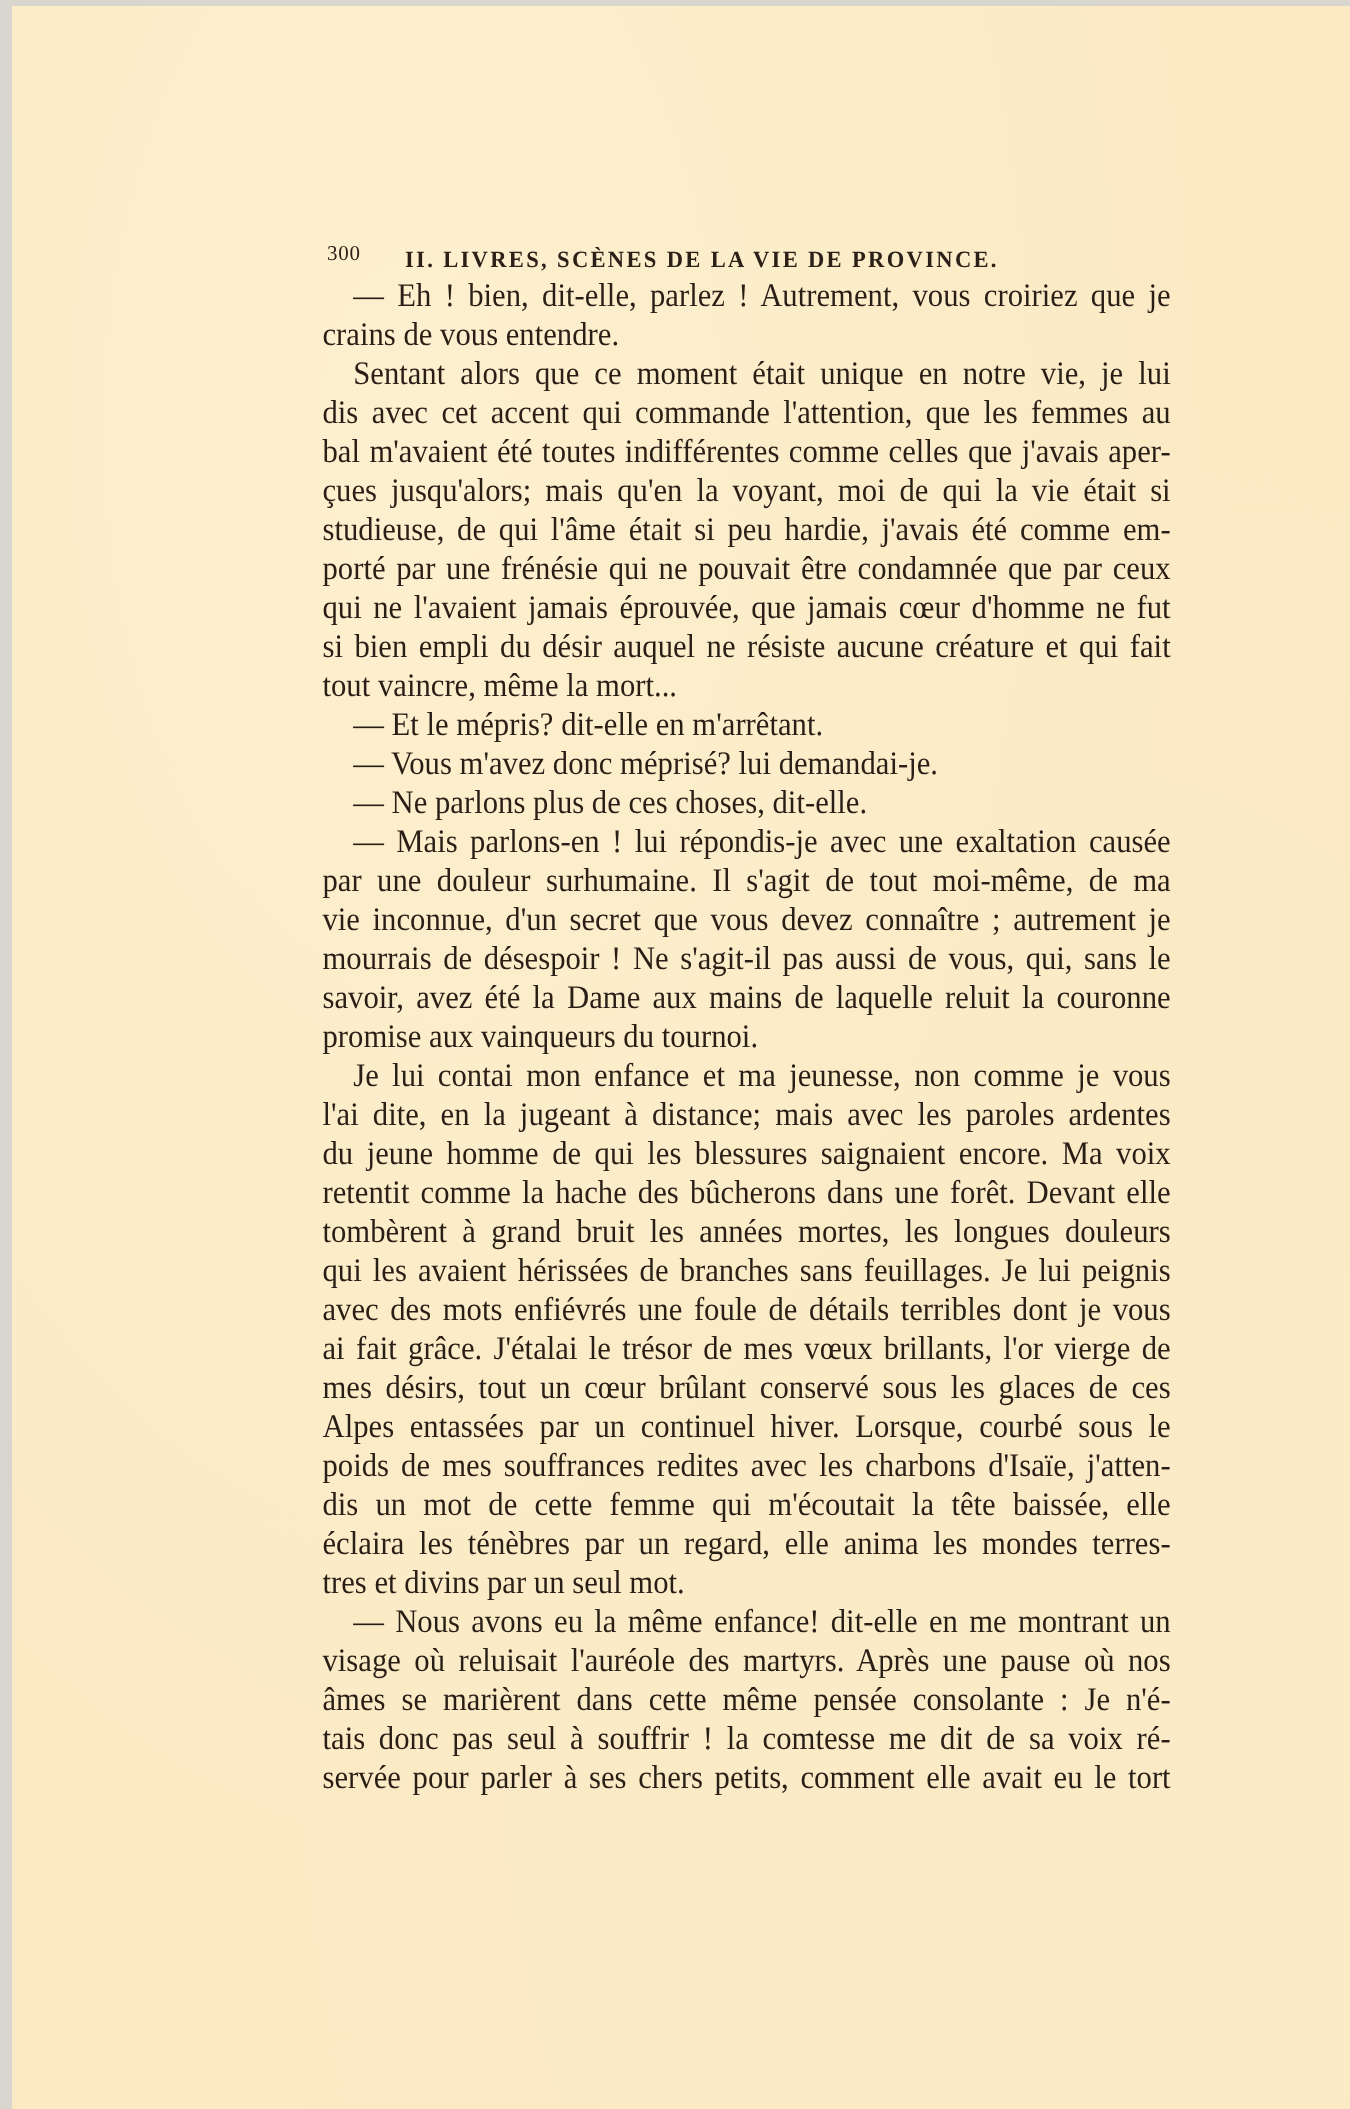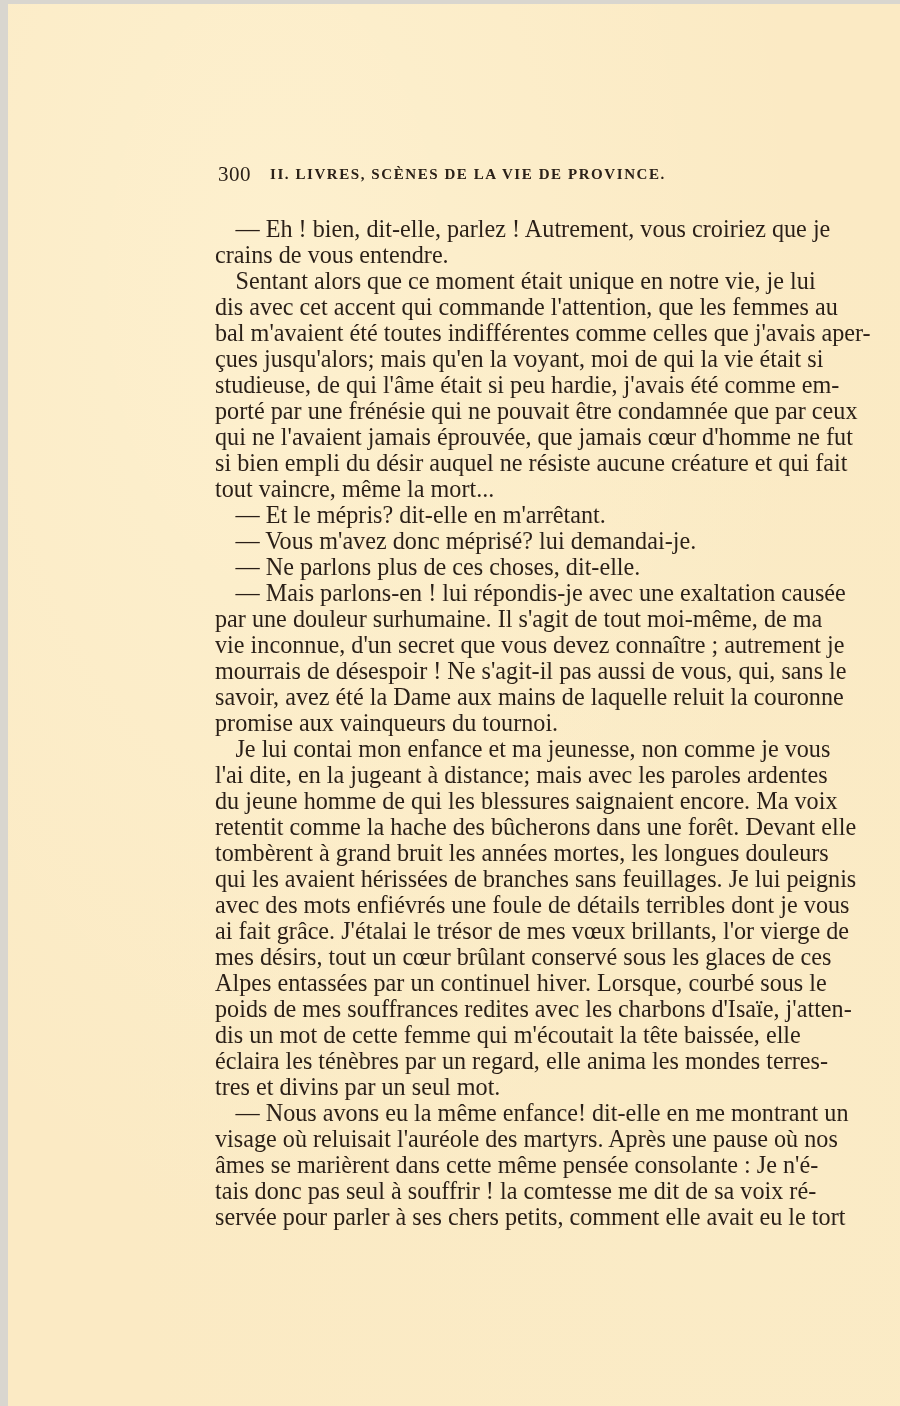--- a/index.html
+++ b/index.html
@@ -31,42 +31,41 @@
       width: 580px;
       height: 28px;
       font-family: "Liberation Serif", serif;
       color: #2b2118;
       white-space: nowrap;
     }
     .page-number {
       position: absolute;
       left: 0;
       top: 0;
-      font-size: 21px;
+      font-size: 14px;
       letter-spacing: 0.5px;
     }
     .running-head {
       position: absolute;
       left: 52px;
       top: 3px;
       font-size: 15.5px;
       font-weight: bold;
       letter-spacing: 1.6px;
       transform: scaleX(0.97);
       transform-origin: left;
     }
     .text-block {
       position: absolute;
       left: 215px;
       top: 184px;
       width: 566px;
       font-family: "Liberation Serif", serif;
-      font-size: 26px;
+      font-size: 22px;
       color: #2a1f17;
-      margin-top: 32px;
     }
     .line {
       position: relative;
       height: 26px;
       line-height: 26px;
       white-space: nowrap;
       text-align: justify;
       text-align-last: justify;
       transform: scaleX(0.93);
       transform-origin: left center;

